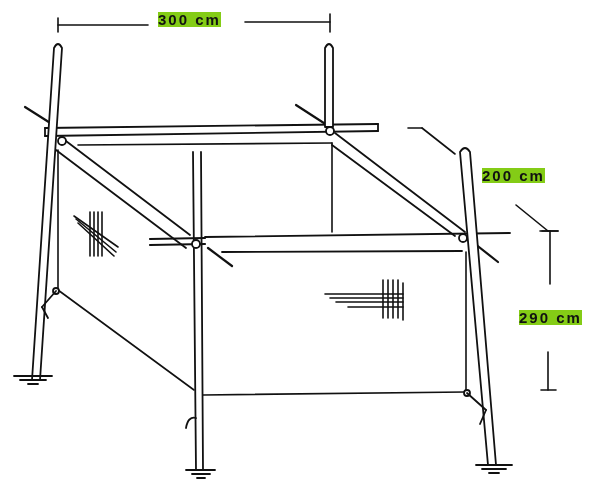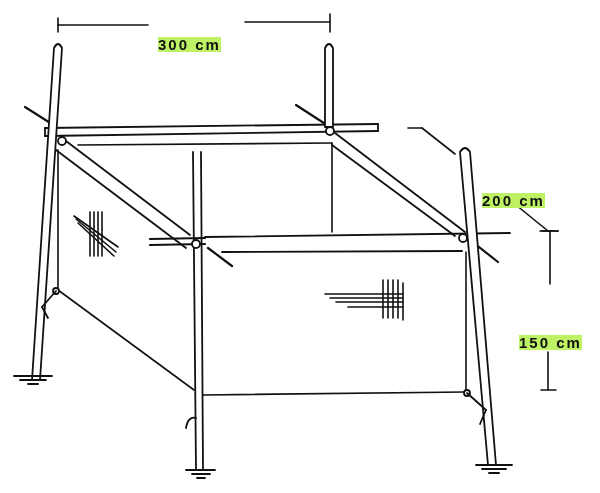--- a/index.html
+++ b/index.html
@@ -11,24 +11,23 @@
       overflow: hidden;
     }
     svg.drawing { position: absolute; left: 0; top: 0; }
     .dim-label {
       position: absolute;
       font-family: "Liberation Sans", sans-serif;
       font-weight: bold;
       font-size: 15px;
       letter-spacing: 2px;
       color: #111111;
-      background: #bef264;
+      background: #84cc16;
       white-space: nowrap;
       line-height: 1;
-      margin-top: 25px;
     }
     #dim-width { left: 158px; top: 12px; }
     #dim-depth { left: 482px; top: 168px; }
     #dim-height { left: 519px; top: 310px; }
   </style>
 </head>
 <body>
 
 <div class="canvas">
   <svg class="drawing" width="600" height="493" viewBox="0 0 600 493" fill="none" stroke="#111" stroke-linecap="round" stroke-linejoin="round">
@@ -154,14 +153,14 @@
       <line x1="383" y1="280" x2="383" y2="318"></line>
       <line x1="388" y1="280" x2="388" y2="318"></line>
       <line x1="393" y1="280" x2="393" y2="318"></line>
       <line x1="398" y1="280" x2="398" y2="318"></line>
       <line x1="403" y1="283" x2="403" y2="320"></line>
     </g>
   </svg>
 
   <div class="dim-label" id="dim-width">300 cm</div>
   <div class="dim-label" id="dim-depth">200 cm</div>
-  <div class="dim-label" id="dim-height">150 cm</div>
+  <div class="dim-label" id="dim-height">290 cm</div>
 </div>
 
 </body></html>

